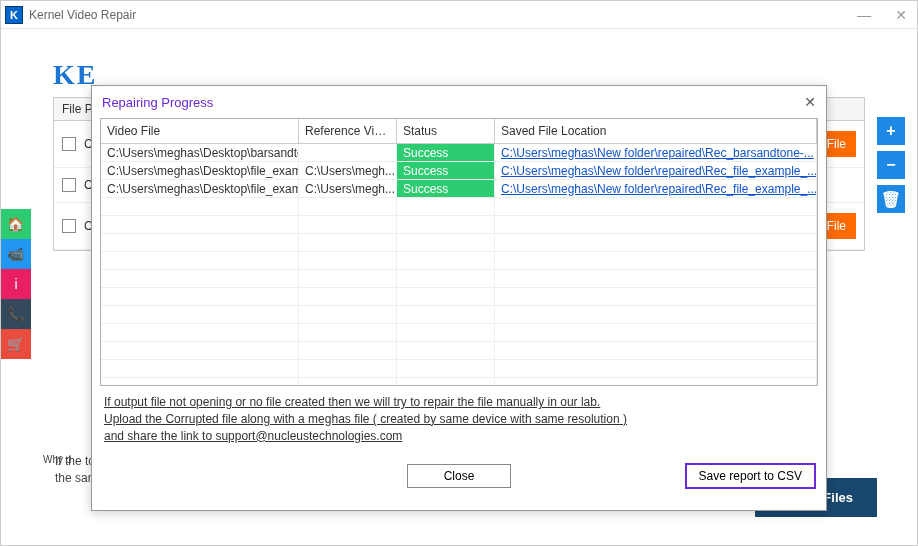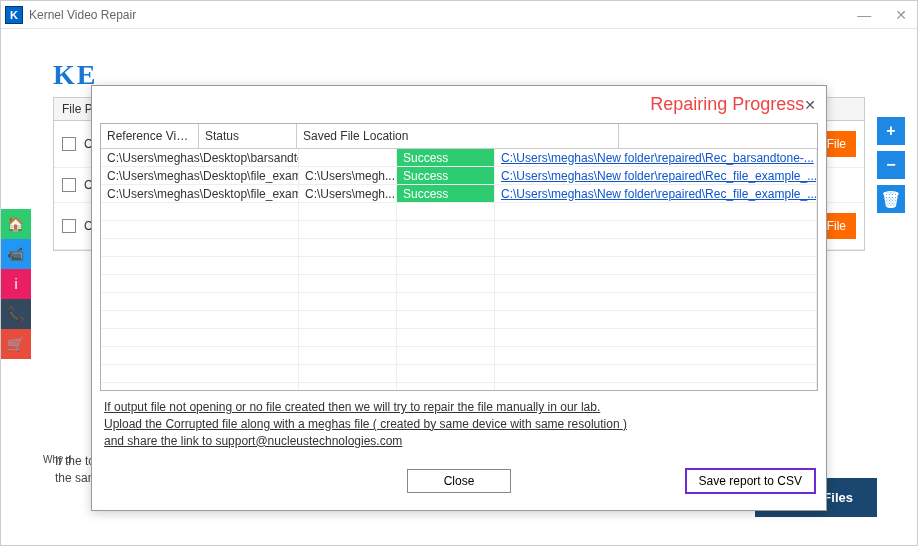--- a/index.html
+++ b/index.html
@@ -35,21 +35,21 @@
 .ls-red { background: #e74c3c; }
 
 
 .bottom-text { position: absolute; bottom: 58px; left: 54px; font-size: 12px; color: #444; line-height: 1.4; max-width: 520px; }
 .why-line { position: absolute; bottom: 80px; left: 42px; font-size: 10px; color: #444; }
 .repair-btn { position: absolute; bottom: 28px; right: 40px; background: #19476f; color: #fff; border: none; padding: 12px 24px; font-size: 13px; font-weight: bold; cursor: pointer; }
 
 
 .dialog { position: absolute; top: 56px; left: 90px; width: 736px; height: 426px; background: #fff; border: 1px solid #999; box-shadow: 0 2px 10px rgba(0,0,0,0.2); z-index: 100; display: flex; flex-direction: column; }
 .dialog-header { display: flex; align-items: center; padding: 8px 10px; }
-.dialog-title { flex: 1; color: #ef4444; font-size: 18px; text-align: right; }
+.dialog-title { flex: 1; color: #6d28d9; font-size: 13px; }
 .dialog-close { cursor: pointer; font-size: 14px; color: #555; }
 
 
 .grid { border: 1px solid #b0b0b0; margin: 0 8px; height: 268px; overflow: hidden; background: #fff; }
 .grid-header { display: flex; background: #fff; border-bottom: 1px solid #ccc; }
 .grid-header .col { padding: 5px 6px; border-right: 1px solid #ccc; font-size: 12px; color: #333; overflow: hidden; white-space: nowrap; text-overflow: ellipsis; }
 .grid-body .row { display: flex; border-bottom: 1px solid #eee; height: 18px; align-items: stretch; }
 .grid-body .cell { padding: 1px 6px; border-right: 1px solid #eee; font-size: 12px; overflow: hidden; white-space: nowrap; text-overflow: ellipsis; display: flex; align-items: center; }
 .col-1 { width: 198px; }
 .col-2 { width: 98px; }
@@ -121,20 +121,21 @@
   <button class="repair-btn">Repair Files</button>
 
   <div class="dialog">
     <div class="dialog-header">
       <div class="dialog-title">Repairing Progress</div>
       <div class="dialog-close">✕</div>
     </div>
 
     <div class="grid">
       <div class="grid-header">
+        <div class="col col-1">Video File</div>
         <div class="col col-2">Reference Video...</div>
         <div class="col col-3">Status</div>
         <div class="col col-4">Saved File Location</div>
       </div>
       <div class="grid-body">
         <div class="row">
           <div class="cell col-1">C:\Users\meghas\Desktop\barsandto...</div>
           <div class="cell col-2"></div>
           <div class="cell col-3 status-success">Success</div>
           <div class="cell col-4">

